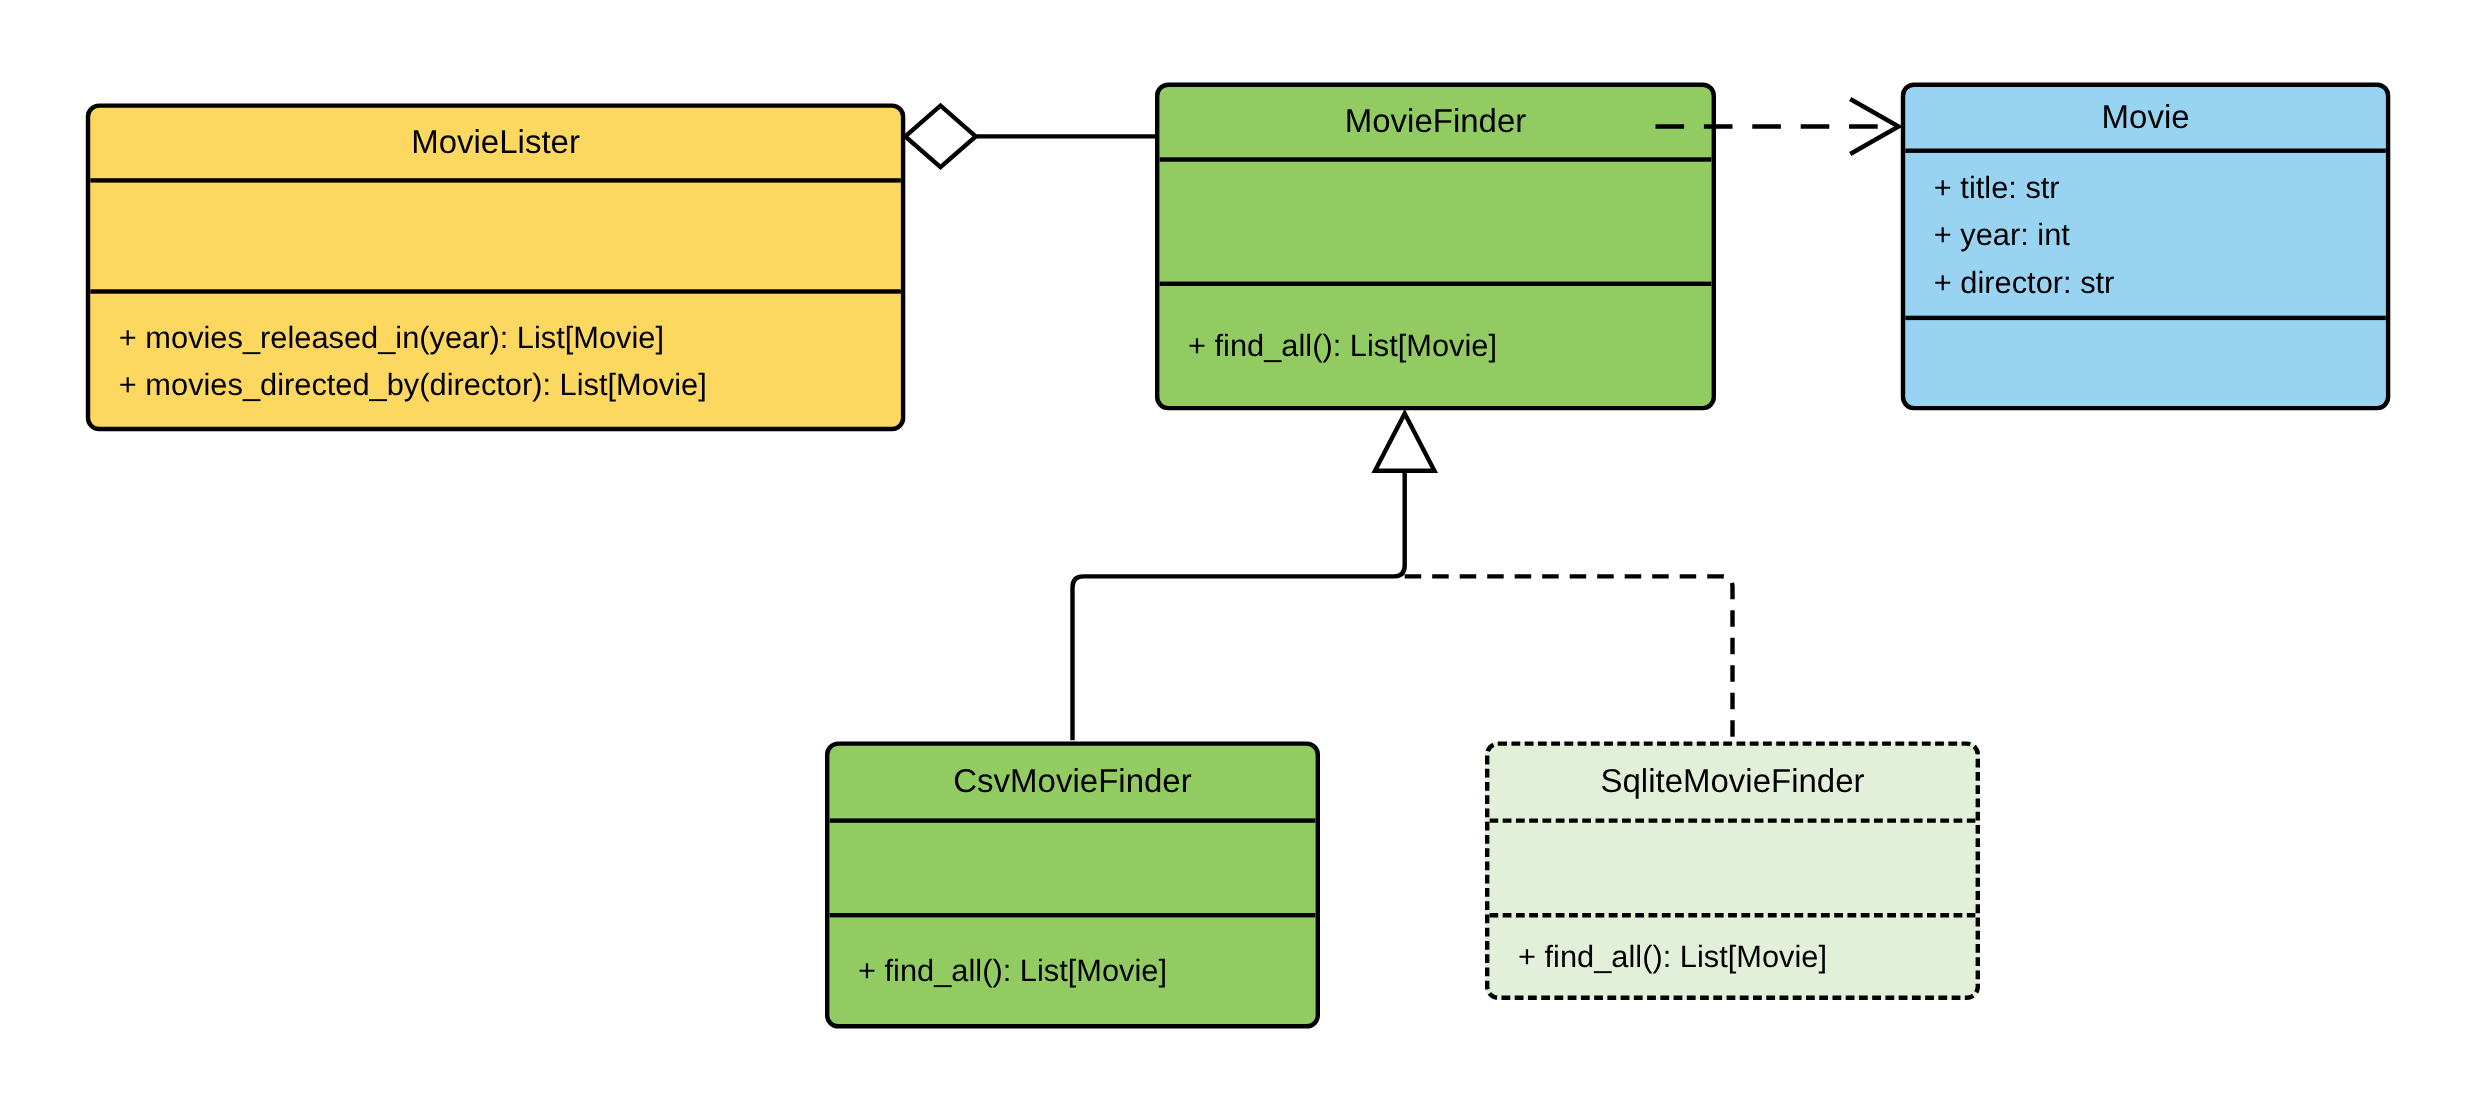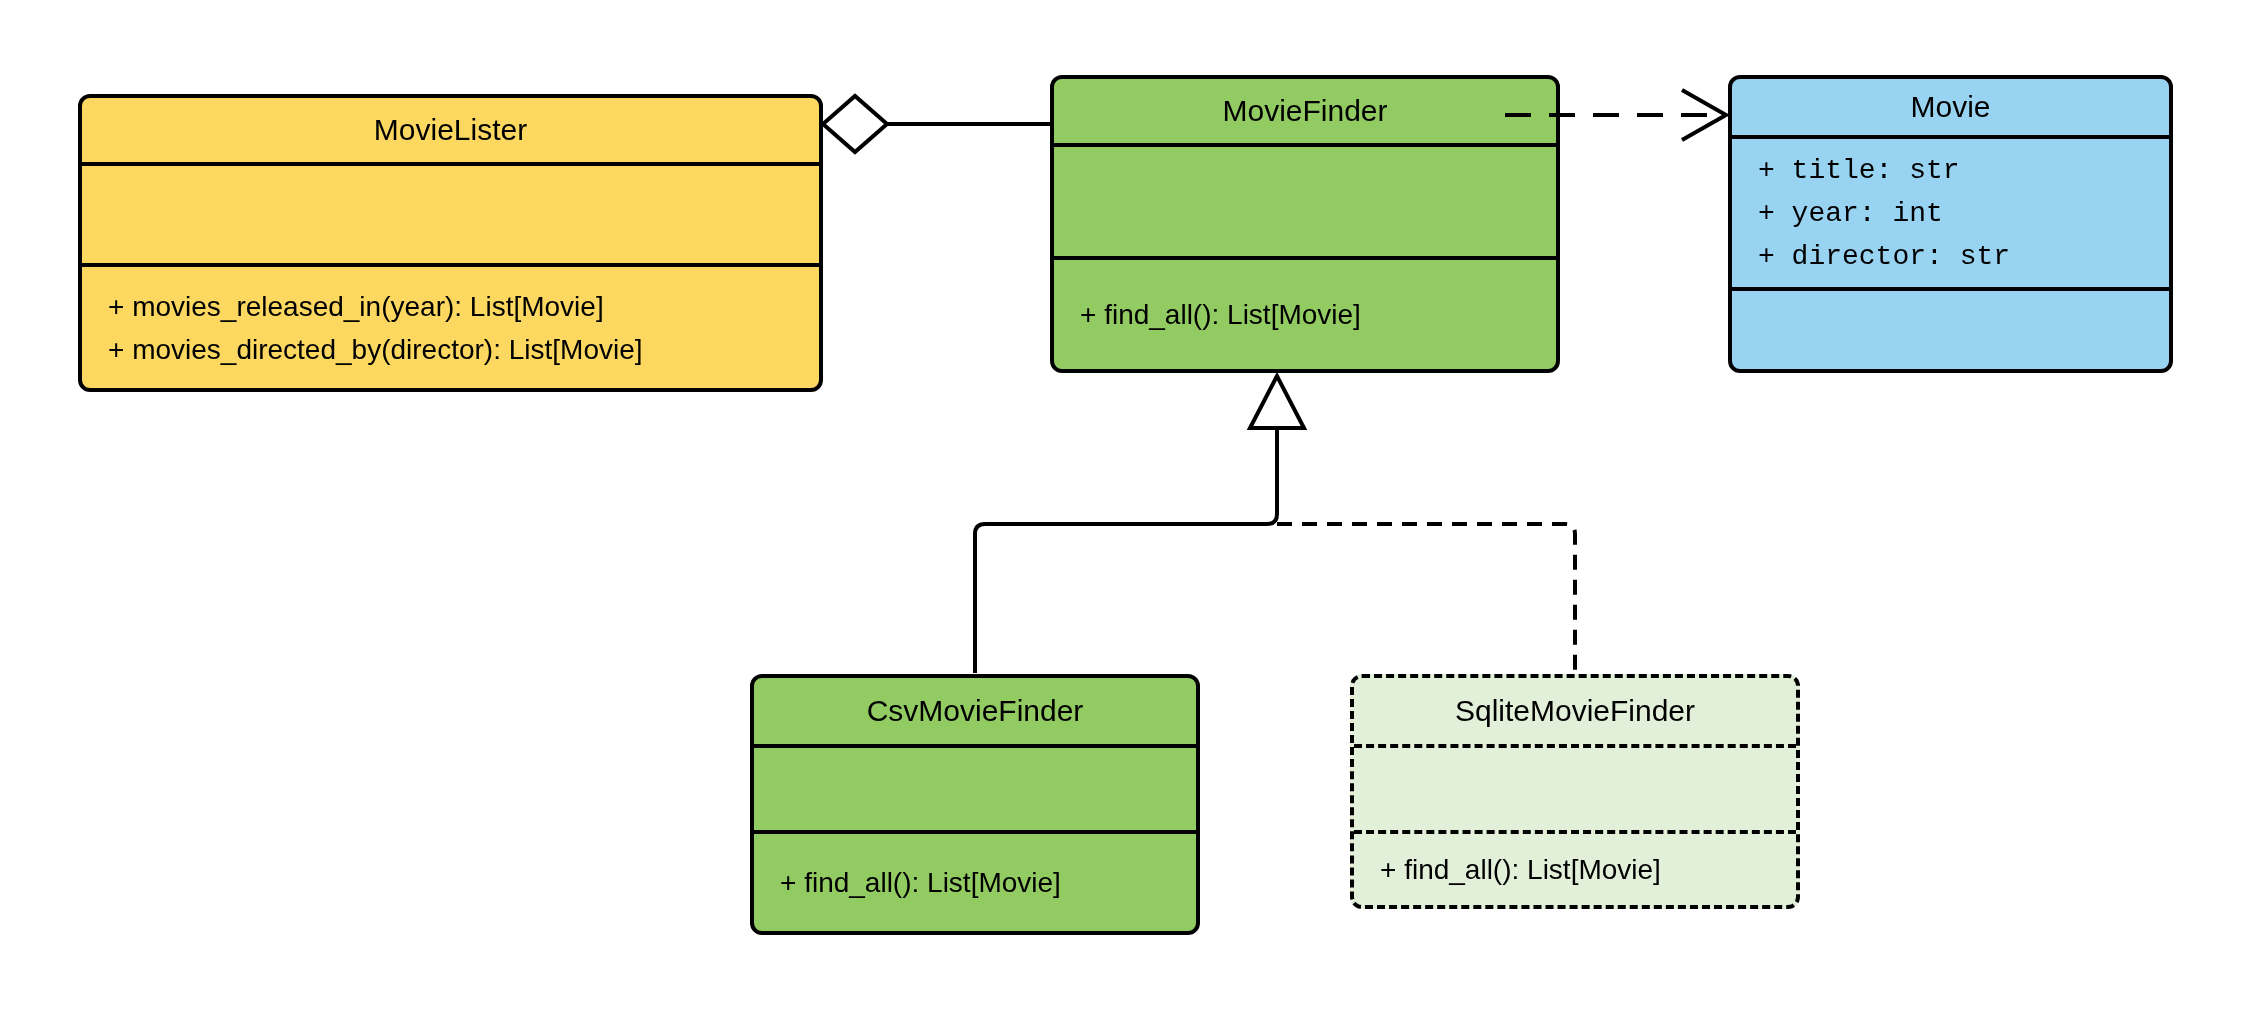--- a/index.html
+++ b/index.html
@@ -62,21 +62,21 @@
   
   .box-movielister .title-compartment   { height: 64px; }
   .box-movielister .attrs-compartment   { height: 101px; }
   .box-movielister .methods-compartment { flex: 1; }
 
   .box-moviefinder .title-compartment   { height: 64px; }
   .box-moviefinder .attrs-compartment   { height: 113px; }
   .box-moviefinder .methods-compartment { flex: 1; }
 
   .box-movie .title-compartment   { height: 56px; }
-  .box-movie .attrs-compartment   { height: 152px; font-family: Liberation Mono, monospace; }
+  .box-movie .attrs-compartment   { height: 152px; }
   .box-movie .methods-compartment { flex: 1; }
 
   .box-csv .title-compartment,    .box-sqlite .title-compartment   { height: 66px; }
   .box-csv .attrs-compartment,    .box-sqlite .attrs-compartment   { height: 86px; }
   .box-csv .methods-compartment,  .box-sqlite .methods-compartment { flex: 1; }
 
   .connector-layer {
     position: absolute;
     left: 0; top: 0;
     width: 2250px;

